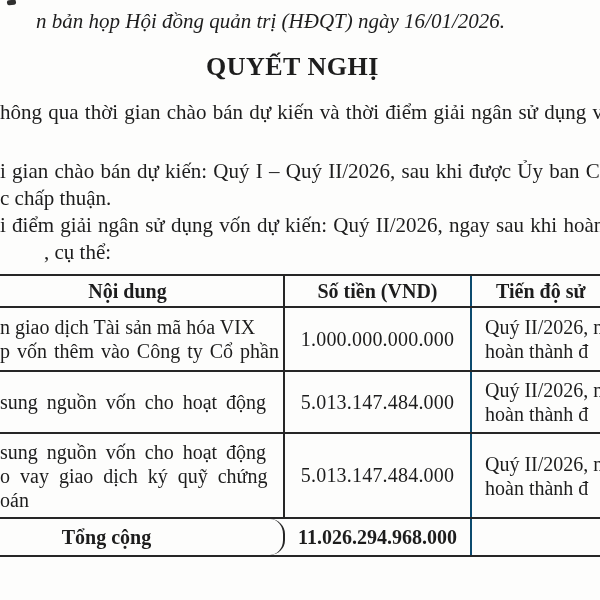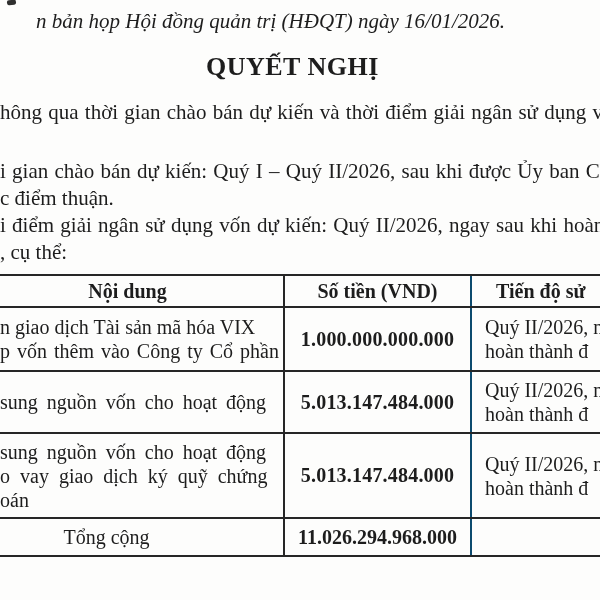--- a/index.html
+++ b/index.html
@@ -25,21 +25,21 @@
     font-size:26px;font-weight:bold;letter-spacing:.5px;white-space:nowrap;
   }
   .para{
     position:absolute;left:0;
     font-size:21px;white-space:nowrap;
   }
   .pA{top:100px;word-spacing:1px;}
   .pB{top:159px;word-spacing:1px;}
   .pC{top:186px;}
   .pD{top:213px;word-spacing:1px;}
-  .pE{top:240px;}
+  .pE{top:240px;padding-left:44px;}
 
   
   .tbl{
     position:absolute;left:0;top:274px;width:644px;
     border-top:2px solid #262626;
     font-size:20px;
   }
   .trow{display:flex;border-bottom:2px solid #262626;}
   .rh{height:30px;}
   .r1{height:62px;}
@@ -56,41 +56,41 @@
     white-space:nowrap;
   }
   .c3{
     flex:1;display:flex;flex-direction:column;justify-content:center;
     padding-left:13px;box-sizing:border-box;
   }
   .c1 .ln,.c3 .ln{white-space:nowrap;line-height:24px;}
   .hdr{font-weight:bold;}
   .hc1{align-items:center;padding-right:28px;}
   .hc3{justify-content:center;padding-left:24px;white-space:nowrap;}
-  .amt{letter-spacing:.2px;font-weight:bold;}
-  .totlbl{align-items:center;padding-right:70px;font-weight:normal;}
+  .amt{letter-spacing:.2px;}
+  .totlbl{align-items:center;padding-right:70px;font-weight:bold;border-radius:15px;}
   .totamt{font-weight:bold;}
   .ws2{word-spacing:2px;}
   .ws4{word-spacing:4px;}
   .ws5{word-spacing:5px;}
 </style>
 </head>
 <body>
 
 <div class="page">
 
   <div class="frag"></div>
 
   <div class="intro">n bản họp Hội đồng quản trị (HĐQT) ngày 16/01/2026.</div>
 
   <div class="title">QUYẾT NGHỊ</div>
 
   <div class="para pA">hông qua thời gian chào bán dự kiến và thời điểm giải ngân sử dụng vốn</div>
   <div class="para pB">i gian chào bán dự kiến: Quý I – Quý II/2026, sau khi được Ủy ban Chứng</div>
-  <div class="para pC">c điểm thuận.</div>
+  <div class="para pC">c chấp thuận.</div>
   <div class="para pD">i điểm giải ngân sử dụng vốn dự kiến: Quý II/2026, ngay sau khi hoàn tha</div>
   <div class="para pE">, cụ thể:</div>
 
   <div class="tbl">
 
     <div class="trow rh">
       <div class="c1 hdr hc1">Nội dung</div>
       <div class="c2 hdr">Số tiền (VND)</div>
       <div class="c3 hdr hc3">Tiến độ sử</div>
     </div>

